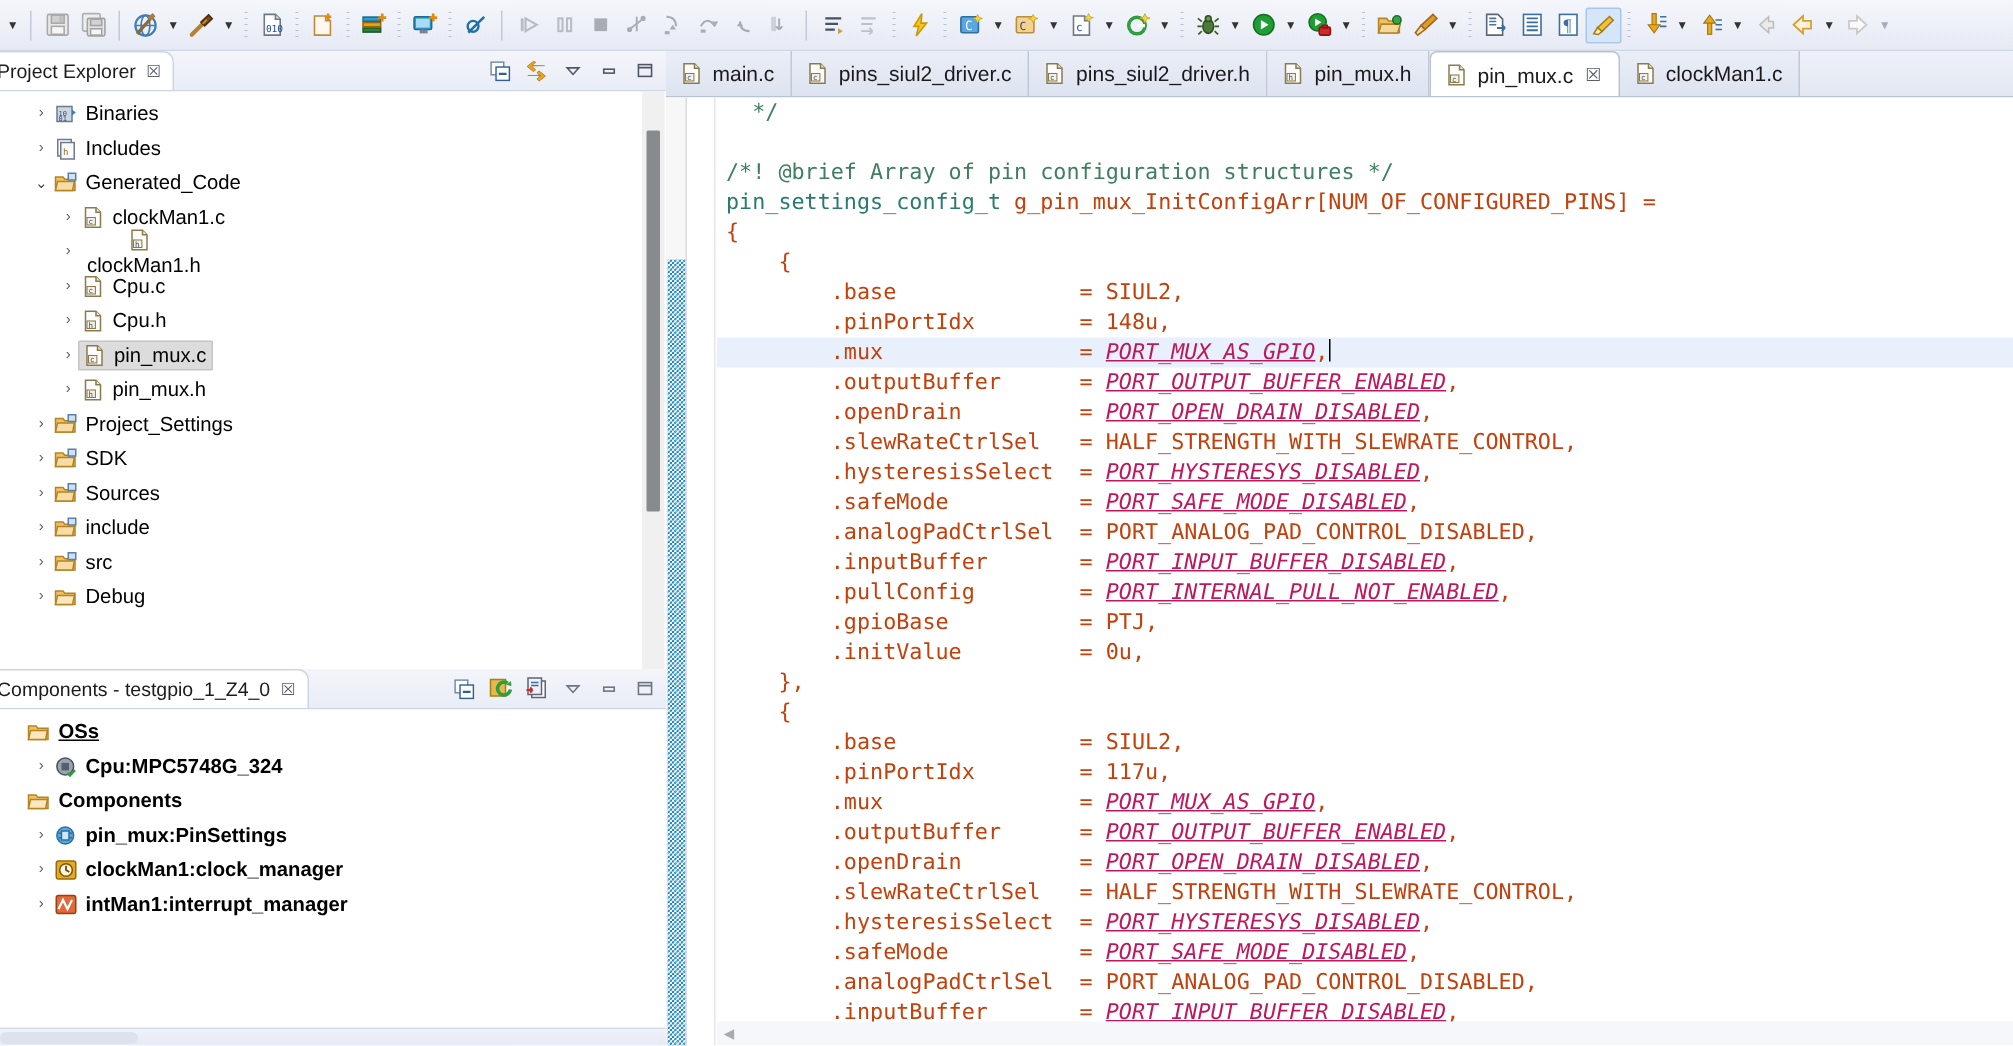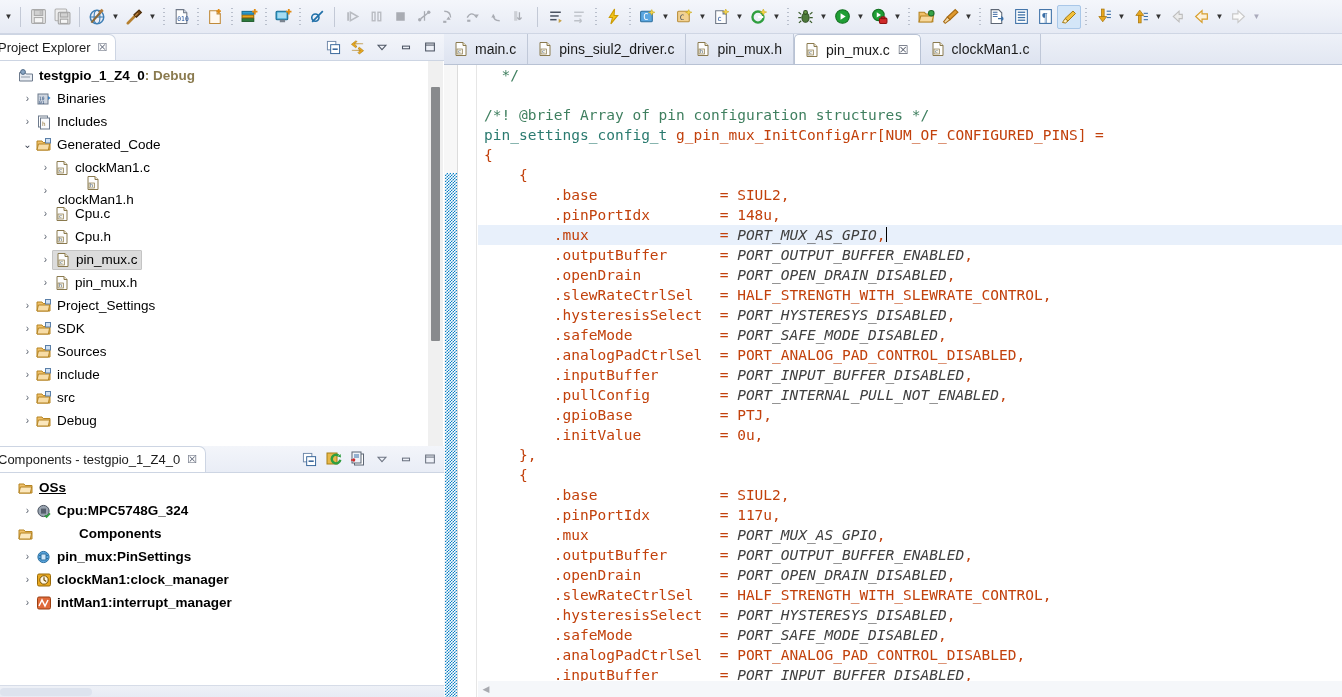--- a/index.html
+++ b/index.html
@@ -159,21 +159,21 @@
     font-family: "DejaVu Sans Mono", monospace;
     font-size: 14.5px;
     line-height: 20px;
     white-space: pre;
   }
   .ln { height: 20px; padding-left: 6px; }
   .ln.hl { background: #e8f0fb; }
   .c-cmt { color: #3f7f5f; }
   .c-type{ color: #2a7a6f; }
   .c-plain { color: #c2410c; }
-  .c-enum { color: #404040; font-style: italic; }
+  .c-enum { color: #be185d; font-style: italic; text-decoration: underline; }
   .caret-bar {
     display: inline-block; width: 1px; height: 15px; background: #000;
     vertical-align: -2px; margin-left: 0px;
   }
 
   .hscroll {
     position: absolute; left: 34px; bottom: 0; right: 0; height: 16px;
     background: #f5f7fa;
   }
   .hscroll .arrowL {
@@ -631,33 +631,20 @@
                 <svg width="14" height="14" viewBox="0 0 16 16">
                   <rect x="3" y="3.5" width="10" height="9" fill="none" stroke="#4e5664" stroke-width="1.2"></rect>
                   <line x1="3" y1="5.8" x2="13" y2="5.8" stroke="#4e5664" stroke-width="1.2"></line>
                 </svg>
               </span>
           </div>
         </div>
       </div>
       <div class="view-body" style="height:385px;">
         <div class="tree" id="pe-tree">
-            <div class="trow" style="padding-left: 2px;">
-              <div class="arrow"></div>
-              <div style="display: flex; align-items: center;">
-                <div class="ticon">
-                  <svg width="16" height="16" viewBox="0 0 16 16">
-                    <path d="M1.5 4.5h5.5l1.2 1.5H14.5V13H1.5z" fill="#e8ecf2" stroke="#6d7a8c"></path>
-                    <circle cx="5" cy="4" r="2.4" fill="#8aa6c4" stroke="#4d6885"></circle>
-                    <path d="M3 9 h9" stroke="#8f9aa8"></path>
-                  </svg>
-                </div>
-                <div class="tlabel bold">testgpio_1_Z4_0<span class="dim">: Debug</span></div>
-              </div>
-            </div>
             <div class="trow" style="padding-left: 20px;">
               <div class="arrow">›</div>
               <div style="display: flex; align-items: center;">
                 <div class="ticon">
                   <svg width="16" height="16" viewBox="0 0 16 16">
                     <rect x="2" y="3" width="10" height="10" fill="#cfd6e0" stroke="#6d7a8c"></rect>
                     <text x="3" y="9" font-size="4.6" fill="#2b4b77" font-family="monospace">10</text>
                     <text x="3" y="12.6" font-size="4.6" fill="#2b4b77" font-family="monospace">01</text>
                     <path d="M12 5 l2.5 2 l-2.5 2 z" fill="#3a7fc0"></path>
                   </svg>
@@ -941,21 +928,21 @@
                     <circle cx="7.5" cy="8" r="5.6" fill="#9aa4b0" stroke="#4a5361"></circle>
                     <rect x="5" y="5.6" width="5" height="5" fill="#555f6d"></rect>
                     <path d="M9 12.4 l1.6 1.6 l3.4 -3.6" fill="none" stroke="#2f9e3f" stroke-width="1.6"></path>
                   </svg>
                 </div>
                 <div class="tlabel bold">Cpu:MPC5748G_324</div>
               </div>
             </div>
             <div class="trow" style="padding-left: 2px;">
               <div class="arrow"></div>
-              <div style="display: flex; align-items: flex-start; gap: 40px;">
+              <div style="display: flex; align-items: flex-start;">
                 <div class="ticon">
                   <svg width="16" height="16" viewBox="0 0 16 16">
                     <path d="M1 4h5l1.2 1.5H14V13H1z" fill="#f0c069" stroke="#b58422"></path>
                     <path d="M2.4 7h11.2L12.4 13H1z" fill="#fbe7bd" stroke="#b58422"></path>
                   </svg>
                 </div>
                 <div class="tlabel bold">Components</div>
               </div>
             </div>
             <div class="trow" style="padding-left: 20px;">
@@ -1024,20 +1011,31 @@
         <div class="etab">
           <span class="ico">
             <svg width="16" height="16" viewBox="0 0 16 16">
               <path d="M3 1.5h7l3 3v10H3z" fill="#fdfdfd" stroke="#8a7a4e"></path>
               <path d="M10 1.5v3h3" fill="#f0e8d2" stroke="#8a7a4e"></path>
               <rect x="4" y="8" width="5.6" height="5" fill="#f6f2e4" stroke="#8a7a4e" stroke-width=".7"></rect>
               <text x="5" y="12.4" font-size="5" fill="#2b4b77" font-family="monospace">c</text>
             </svg>
           </span>
           <span>pins_siul2_driver.c</span>
+        </div>
+        <div class="etab">
+          <span class="ico">
+            <svg width="16" height="16" viewBox="0 0 16 16">
+              <path d="M3 1.5h7l3 3v10H3z" fill="#fdfdfd" stroke="#8a7a4e"></path>
+              <path d="M10 1.5v3h3" fill="#f0e8d2" stroke="#8a7a4e"></path>
+              <rect x="4" y="8" width="5.6" height="5" fill="#f6f2e4" stroke="#8a7a4e" stroke-width=".7"></rect>
+              <text x="5" y="12.4" font-size="5" fill="#2b4b77" font-family="monospace">c</text>
+            </svg>
+          </span>
+          <span>pins_siul2_driver.h</span>
         </div>
         <div class="etab">
           <span class="ico">
             <svg width="16" height="16" viewBox="0 0 16 16">
               <path d="M3 1.5h7l3 3v10H3z" fill="#fdfdfd" stroke="#8a7a4e"></path>
               <path d="M10 1.5v3h3" fill="#f0e8d2" stroke="#8a7a4e"></path>
               <rect x="4" y="8" width="5.6" height="5" fill="#f6f2e4" stroke="#8a7a4e" stroke-width=".7"></rect>
               <text x="5" y="12.4" font-size="5" fill="#2b4b77" font-family="monospace">h</text>
             </svg>
           </span>

